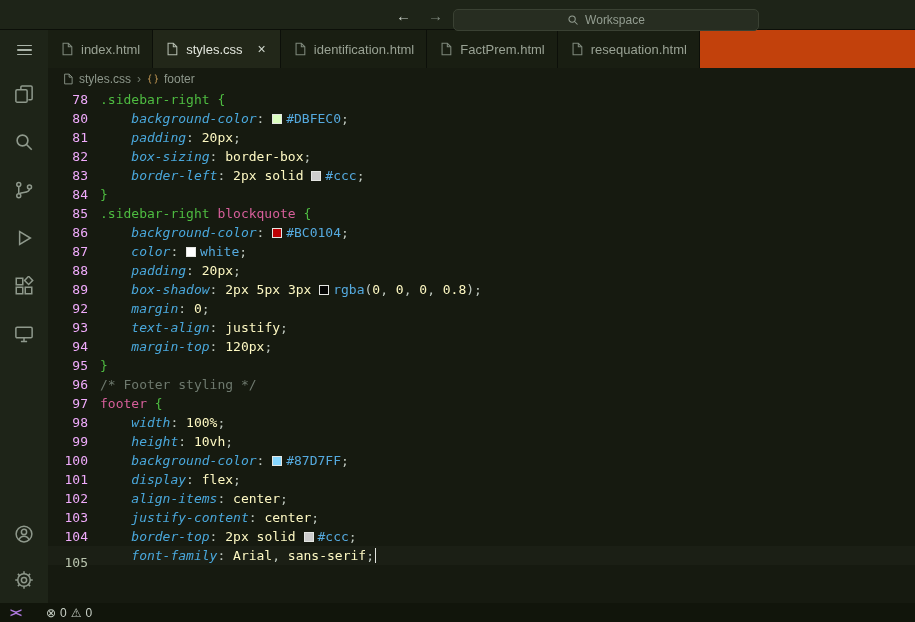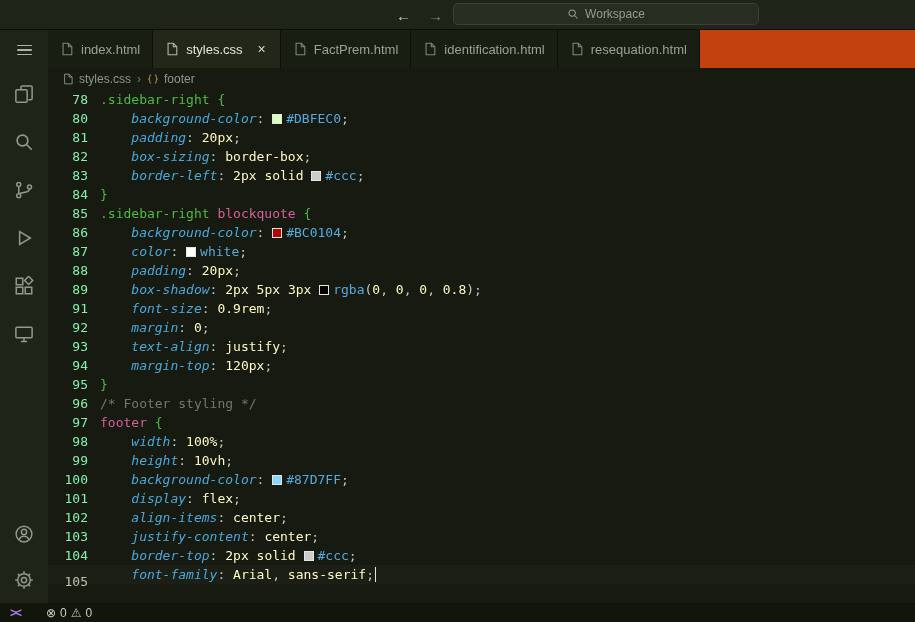--- a/index.html
+++ b/index.html
@@ -15,21 +15,21 @@
 
   
   .titlebar {
     height:30px; background:#1e2418; flex:0 0 30px;
     position:relative; border-bottom:1px solid #0c0f09;
   }
   .nav-arrows { position:absolute; left:396px; top:0; height:30px; display:flex; align-items:center; gap:17px; }
   .navbtn { color:#c8cfc6; font-size:15px; cursor:pointer; line-height:1; }
   .navbtn.dim { color:#80897e; }
   .searchbox {
-    position:absolute; left:453px; top:3px; width:306px; height:22px;
+    position:absolute; left:453px; top:9px; width:306px; height:22px;
     background:#272d21; border:1px solid #3a4133; border-radius:5px;
     display:flex; align-items:center; justify-content:center; gap:6px;
     color:#939d91; font-size:12px; cursor:pointer;
   }
   .searchbox svg { width:12px; height:12px; }
 
   
   .main { flex:1 1 auto; display:flex; min-height:0; }
 
   
@@ -66,21 +66,21 @@
   .bc-sep { color:#707a6e; font-size:12px; padding:0 1px; }
   .bc-item { cursor:pointer; }
   .bc-symbol-icon { color:#d2a35c; display:flex; align-items:center; }
 
   
   .code-area { flex:1 1 auto; overflow:hidden; font-family:"DejaVu Sans Mono", monospace; font-size:13px; cursor:text; }
   .code-line { display:flex; height:19px; line-height:19px; white-space:pre; }
   .code-line.current { background:rgba(255,255,255,0.025); }
   .gutter {
     flex:0 0 40px; width:40px; text-align:right; margin-right:12px;
-    color:#86efac; user-select:none;
+    color:#f0abfc; user-select:none;
   }
   .code-line.current .gutter { color:#b9c4ae;margin-top:7px; }
   .line-content { white-space:pre; }
 
   .tk-sel  { color:#4ebc41; }
   .tk-tag  { color:#d75f9b; }
   .tk-prop { color:#4aa8dc; font-style:italic; }
   .tk-val  { color:#fef9c3; }
   .tk-hex  { color:#55aadf; }
   .tk-p    { color:#bfc8bf; }
@@ -220,28 +220,28 @@
               <path d="M9.5 1.5v4h4"></path>
             </svg>
           <span>styles.css</span>
           <span class="tclose">×</span>
         </div>
         <div class="tab">
           <svg viewBox="0 0 16 16" fill="none" stroke="currentColor" stroke-width="1.2">
               <path d="M3.5 1.5h6l4 4v9h-10z"></path>
               <path d="M9.5 1.5v4h4"></path>
             </svg>
+          <span>identification.html</span>
+        </div>
+        <div class="tab">
+          <svg viewBox="0 0 16 16" fill="none" stroke="currentColor" stroke-width="1.2">
+              <path d="M3.5 1.5h6l4 4v9h-10z"></path>
+              <path d="M9.5 1.5v4h4"></path>
+            </svg>
           <span>FactPrem.html</span>
-        </div>
-        <div class="tab">
-          <svg viewBox="0 0 16 16" fill="none" stroke="currentColor" stroke-width="1.2">
-              <path d="M3.5 1.5h6l4 4v9h-10z"></path>
-              <path d="M9.5 1.5v4h4"></path>
-            </svg>
-          <span>identification.html</span>
         </div>
         <div class="tab">
           <svg viewBox="0 0 16 16" fill="none" stroke="currentColor" stroke-width="1.2">
               <path d="M3.5 1.5h6l4 4v9h-10z"></path>
               <path d="M9.5 1.5v4h4"></path>
             </svg>
           <span>resequation.html</span>
         </div>
       </div>
 
@@ -266,21 +266,20 @@
           <div class="code-line"><span class="gutter">80</span><span class="line-content"><span class="tk-p">    </span><span class="tk-prop">background-color</span><span class="tk-p">: </span><span class="swatch" style="background: rgb(219, 254, 192);"></span><span class="tk-hex">#DBFEC0</span><span class="tk-p">;</span></span></div>
           <div class="code-line"><span class="gutter">81</span><span class="line-content"><span class="tk-p">    </span><span class="tk-prop">padding</span><span class="tk-p">: </span><span class="tk-val">20px</span><span class="tk-p">;</span></span></div>
           <div class="code-line"><span class="gutter">82</span><span class="line-content"><span class="tk-p">    </span><span class="tk-prop">box-sizing</span><span class="tk-p">: </span><span class="tk-val">border-box</span><span class="tk-p">;</span></span></div>
           <div class="code-line"><span class="gutter">83</span><span class="line-content"><span class="tk-p">    </span><span class="tk-prop">border-left</span><span class="tk-p">: </span><span class="tk-val">2px</span><span class="tk-p"> </span><span class="tk-val">solid</span><span class="tk-p"> </span><span class="swatch" style="background: rgb(204, 204, 204);"></span><span class="tk-hex">#ccc</span><span class="tk-p">;</span></span></div>
           <div class="code-line"><span class="gutter">84</span><span class="line-content"><span class="tk-sel">}</span></span></div>
           <div class="code-line"><span class="gutter">85</span><span class="line-content"><span class="tk-sel">.sidebar-right</span><span class="tk-p"> </span><span class="tk-tag">blockquote</span><span class="tk-p"> </span><span class="tk-sel">{</span></span></div>
           <div class="code-line"><span class="gutter">86</span><span class="line-content"><span class="tk-p">    </span><span class="tk-prop">background-color</span><span class="tk-p">: </span><span class="swatch" style="background: rgb(188, 1, 4);"></span><span class="tk-hex">#BC0104</span><span class="tk-p">;</span></span></div>
           <div class="code-line"><span class="gutter">87</span><span class="line-content"><span class="tk-p">    </span><span class="tk-prop">color</span><span class="tk-p">: </span><span class="swatch" style="background: rgb(255, 255, 255);"></span><span class="tk-hex">white</span><span class="tk-p">;</span></span></div>
           <div class="code-line"><span class="gutter">88</span><span class="line-content"><span class="tk-p">    </span><span class="tk-prop">padding</span><span class="tk-p">: </span><span class="tk-val">20px</span><span class="tk-p">;</span></span></div>
           <div class="code-line"><span class="gutter">89</span><span class="line-content"><span class="tk-p">    </span><span class="tk-prop">box-shadow</span><span class="tk-p">: </span><span class="tk-val">2px</span><span class="tk-p"> </span><span class="tk-val">5px</span><span class="tk-p"> </span><span class="tk-val">3px</span><span class="tk-p"> </span><span class="swatch" style="background: rgba(0, 0, 0, 0.8);"></span><span class="tk-hex">rgba</span><span class="tk-p">(</span><span class="tk-val">0</span><span class="tk-p">, </span><span class="tk-val">0</span><span class="tk-p">, </span><span class="tk-val">0</span><span class="tk-p">, </span><span class="tk-val">0.8</span><span class="tk-p">);</span></span></div>
-          <div class="code-line"><span class="gutter">91</span><span class="line-content"><span class="tk-p">    </span><span class="tk-prop">font-size</span><span class="tk-p">: </span><span class="tk-val">0.9rem</span><span class="tk-p">;</span></span></div>
           <div class="code-line"><span class="gutter">92</span><span class="line-content"><span class="tk-p">    </span><span class="tk-prop">margin</span><span class="tk-p">: </span><span class="tk-val">0</span><span class="tk-p">;</span></span></div>
           <div class="code-line"><span class="gutter">93</span><span class="line-content"><span class="tk-p">    </span><span class="tk-prop">text-align</span><span class="tk-p">: </span><span class="tk-val">justify</span><span class="tk-p">;</span></span></div>
           <div class="code-line"><span class="gutter">94</span><span class="line-content"><span class="tk-p">    </span><span class="tk-prop">margin-top</span><span class="tk-p">: </span><span class="tk-val">120px</span><span class="tk-p">;</span></span></div>
           <div class="code-line"><span class="gutter">95</span><span class="line-content"><span class="tk-sel">}</span></span></div>
           <div class="code-line"><span class="gutter">96</span><span class="line-content"><span class="tk-cm">/* Footer styling */</span></span></div>
           <div class="code-line"><span class="gutter">97</span><span class="line-content"><span class="tk-tag">footer</span><span class="tk-p"> </span><span class="tk-sel">{</span></span></div>
           <div class="code-line"><span class="gutter">98</span><span class="line-content"><span class="tk-p">    </span><span class="tk-prop">width</span><span class="tk-p">: </span><span class="tk-val">100%</span><span class="tk-p">;</span></span></div>
           <div class="code-line"><span class="gutter">99</span><span class="line-content"><span class="tk-p">    </span><span class="tk-prop">height</span><span class="tk-p">: </span><span class="tk-val">10vh</span><span class="tk-p">;</span></span></div>
           <div class="code-line"><span class="gutter">100</span><span class="line-content"><span class="tk-p">    </span><span class="tk-prop">background-color</span><span class="tk-p">: </span><span class="swatch" style="background: rgb(135, 215, 255);"></span><span class="tk-hex">#87D7FF</span><span class="tk-p">;</span></span></div>
           <div class="code-line"><span class="gutter">101</span><span class="line-content"><span class="tk-p">    </span><span class="tk-prop">display</span><span class="tk-p">: </span><span class="tk-val">flex</span><span class="tk-p">;</span></span></div>

